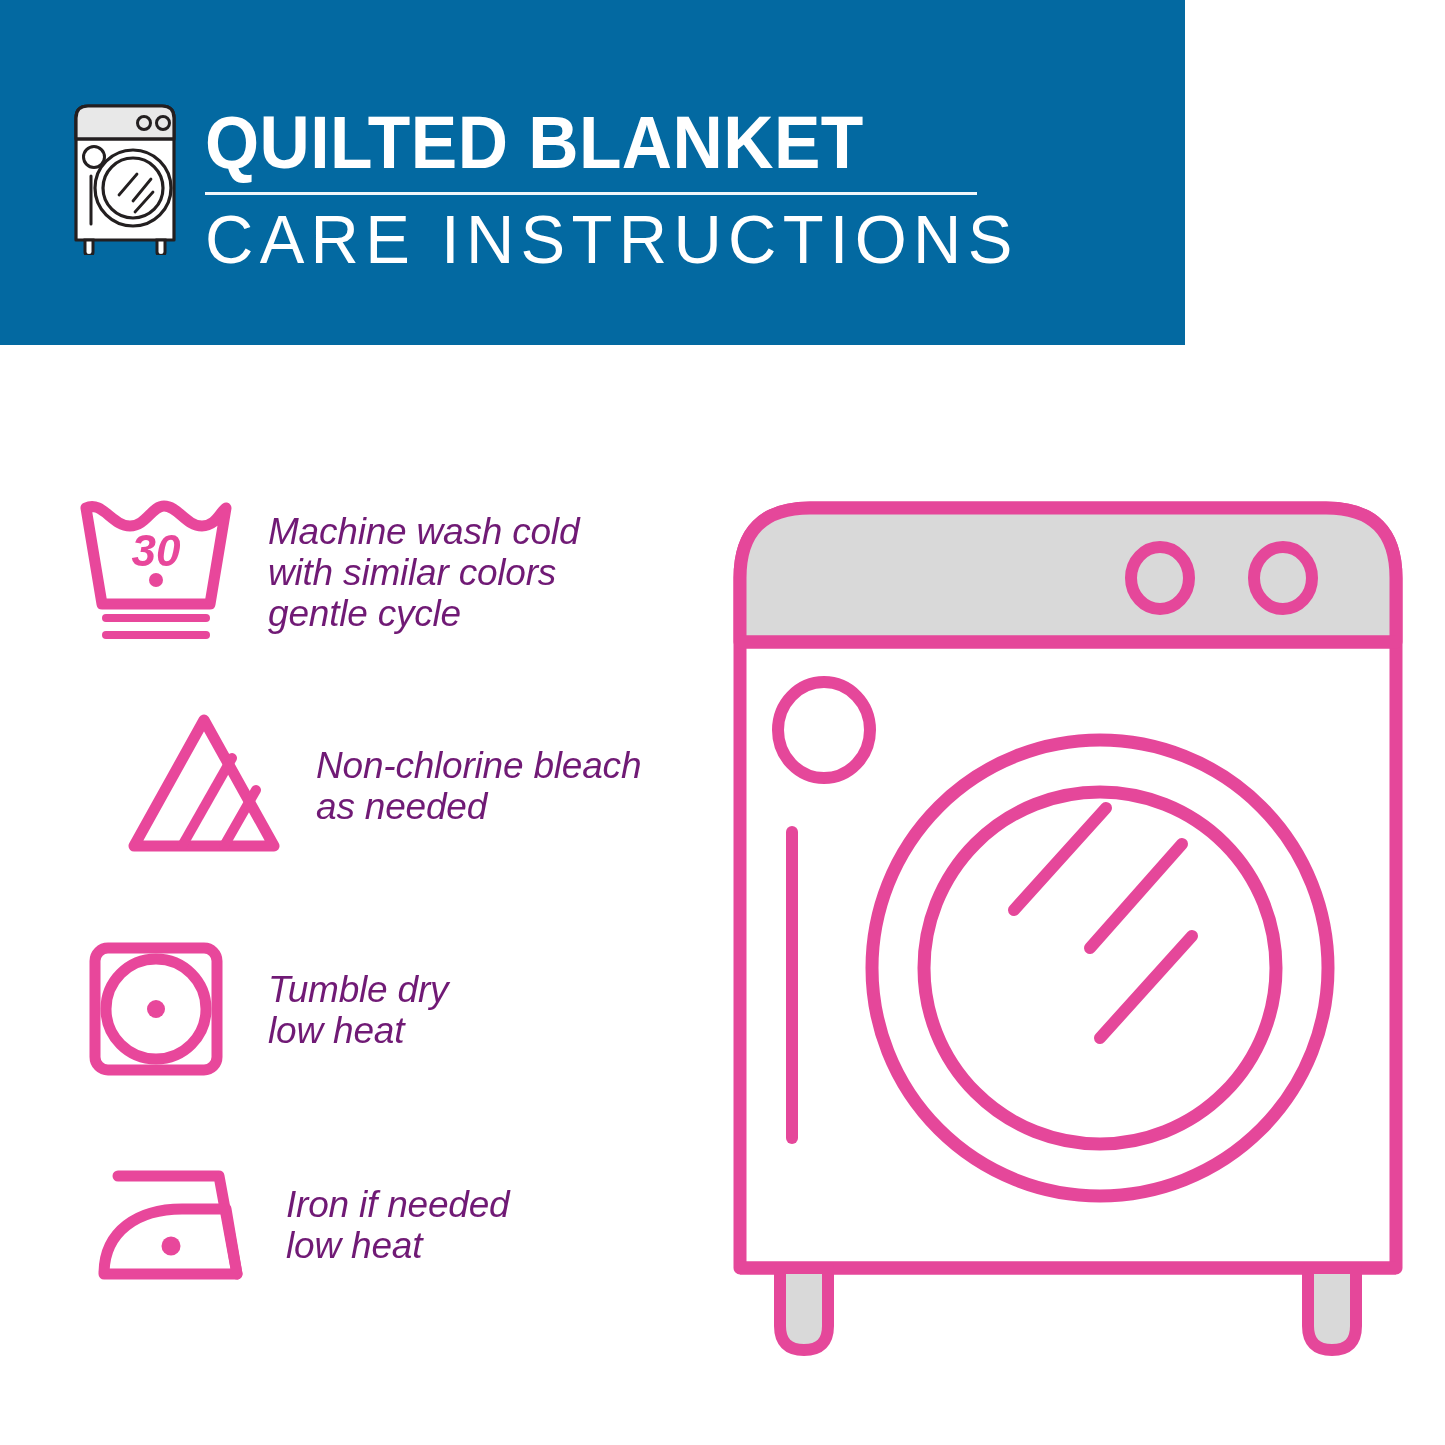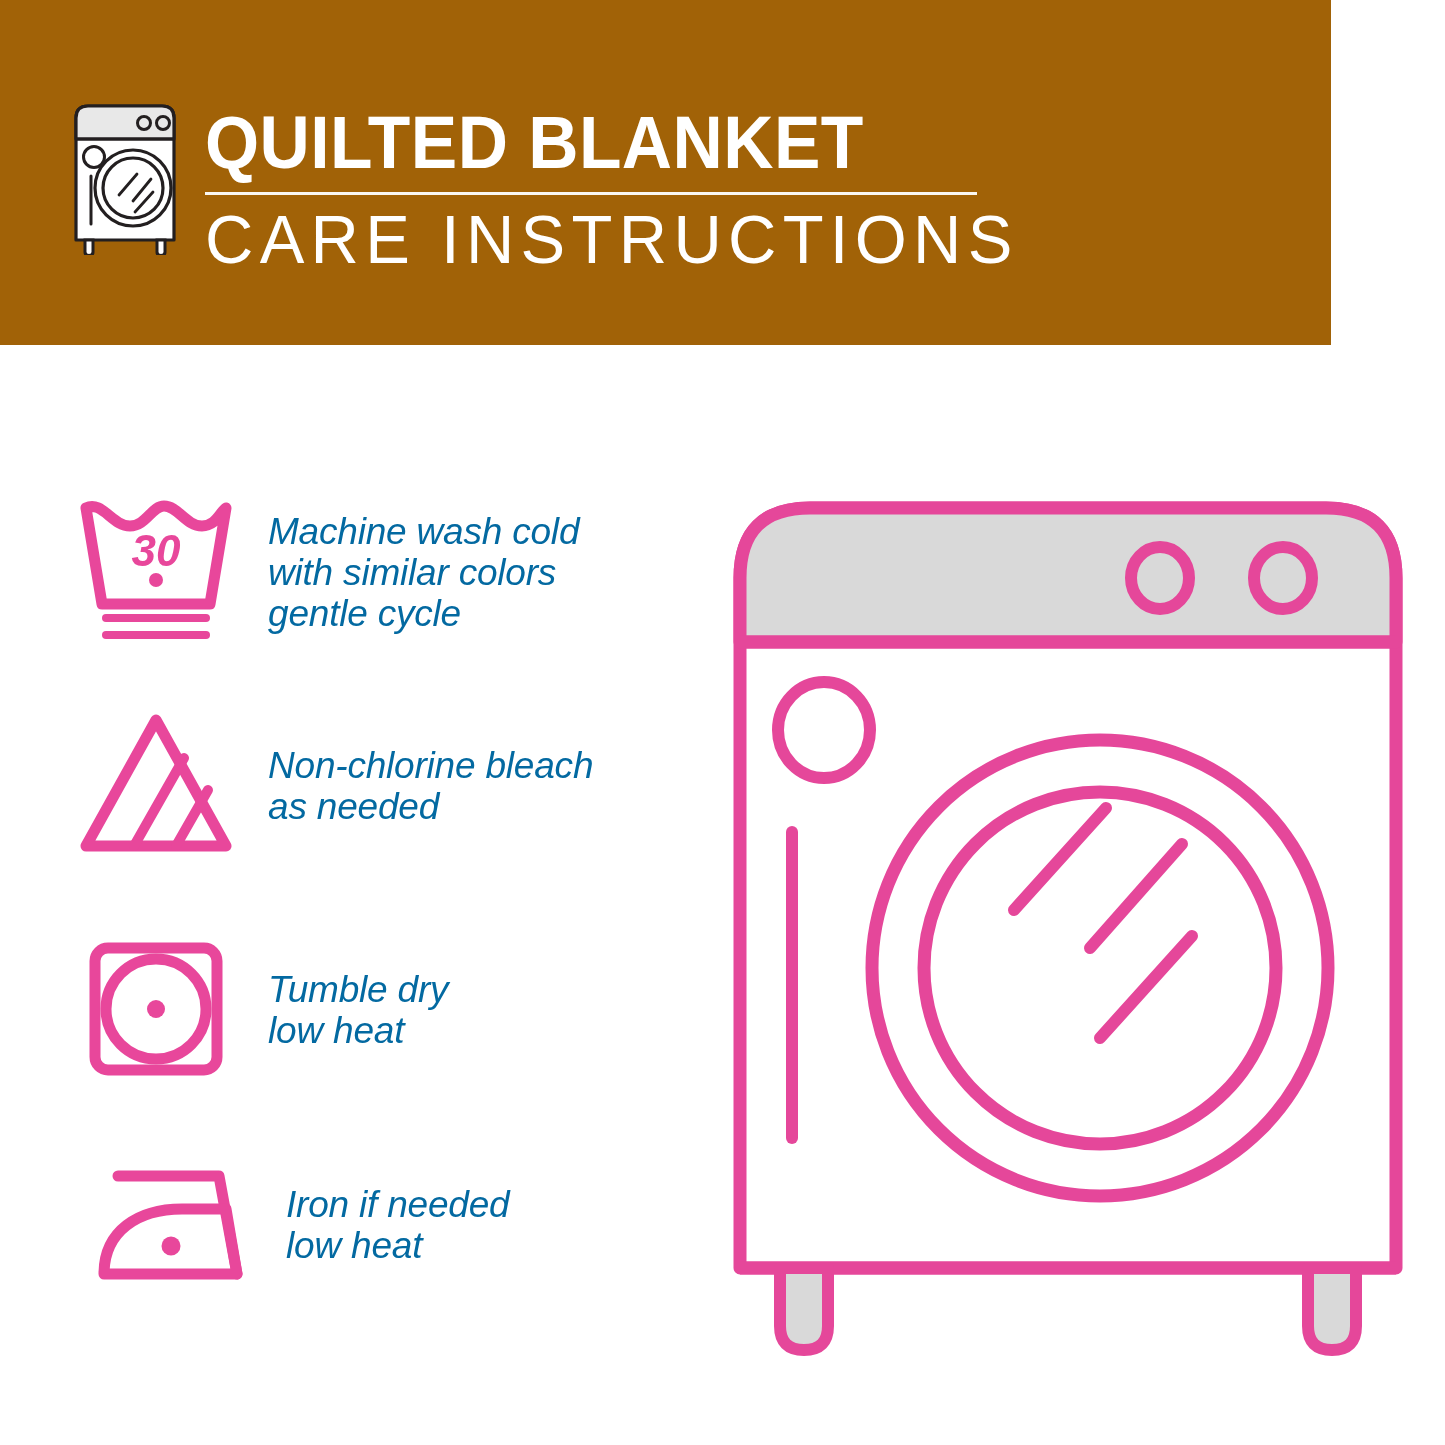--- a/index.html
+++ b/index.html
@@ -16,23 +16,23 @@
     position: relative;
     width: 1445px;
     height: 1445px;
     background: #ffffff;
   }
 
   
   .header-band {
     position: absolute;
     left: 0; top: 0;
-    width: 1331px;
+    width: 1185px;
     height: 345px;
-    background: #a16207;
+    background: #0369a1;
   }
 
   .header-logo {
     position: absolute;
     left: 62px;
     top: 100px;
     width: 126px;
     height: 155px;
   }
 
@@ -79,40 +79,40 @@
   .care-row {
     position: absolute;
     left: 0;
     width: 700px;
     display: flex;
     align-items: center;
     font-style: italic;
   }
 
   .care-row-0 { top: 492px; }
-  .care-row-1 { top: 706px; }
+  .care-row-1 { top: 706px; padding-left: 48px; }
   .care-row-2 { top: 930px; }
   .care-row-3 { top: 1145px; padding-left: 18px; }
 
   .care-icon {
     width: 176px;
     min-width: 176px;
     height: 160px;
     margin-left: 68px;
     display: flex;
     align-items: center;
     justify-content: center;
   }
 
   .care-text {
     margin-left: 24px;
     font-family: "Liberation Sans", sans-serif;
     font-size: 37px;
     line-height: 41px;
-    color: #0369a1;
+    color: #701a75;
     letter-spacing: -0.2px;
     white-space: pre-line;
   }
 
   
   .washer-illustration {
     position: absolute;
     left: 718px;
     top: 478px;
     width: 700px;

